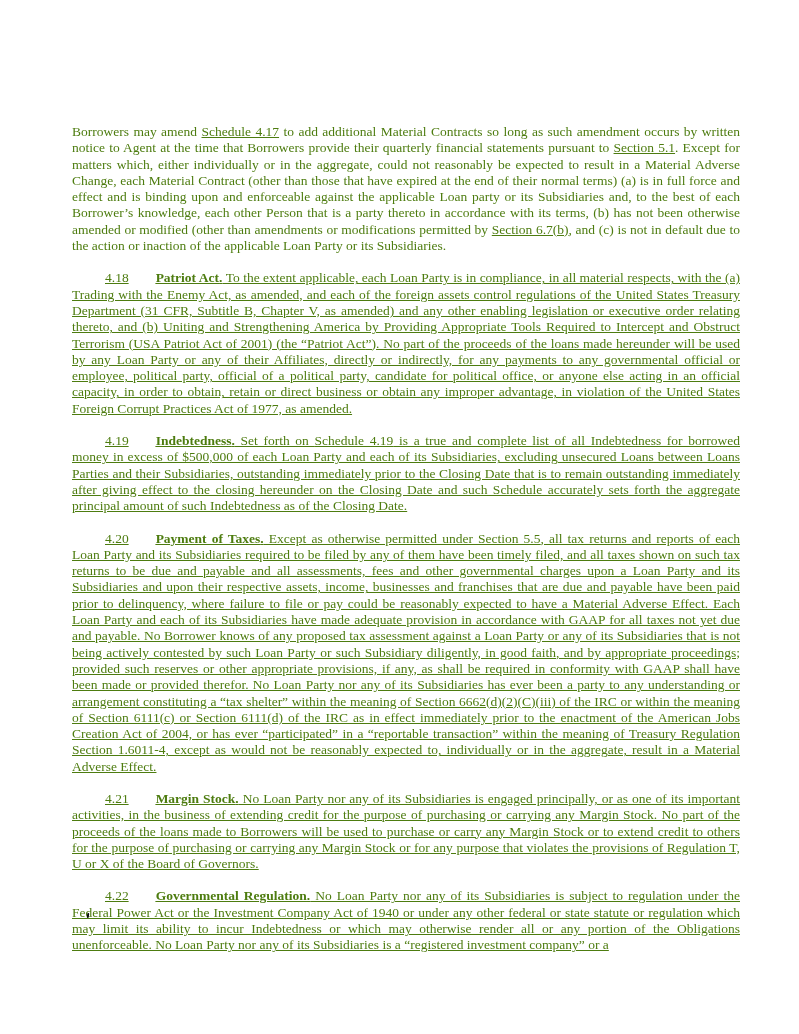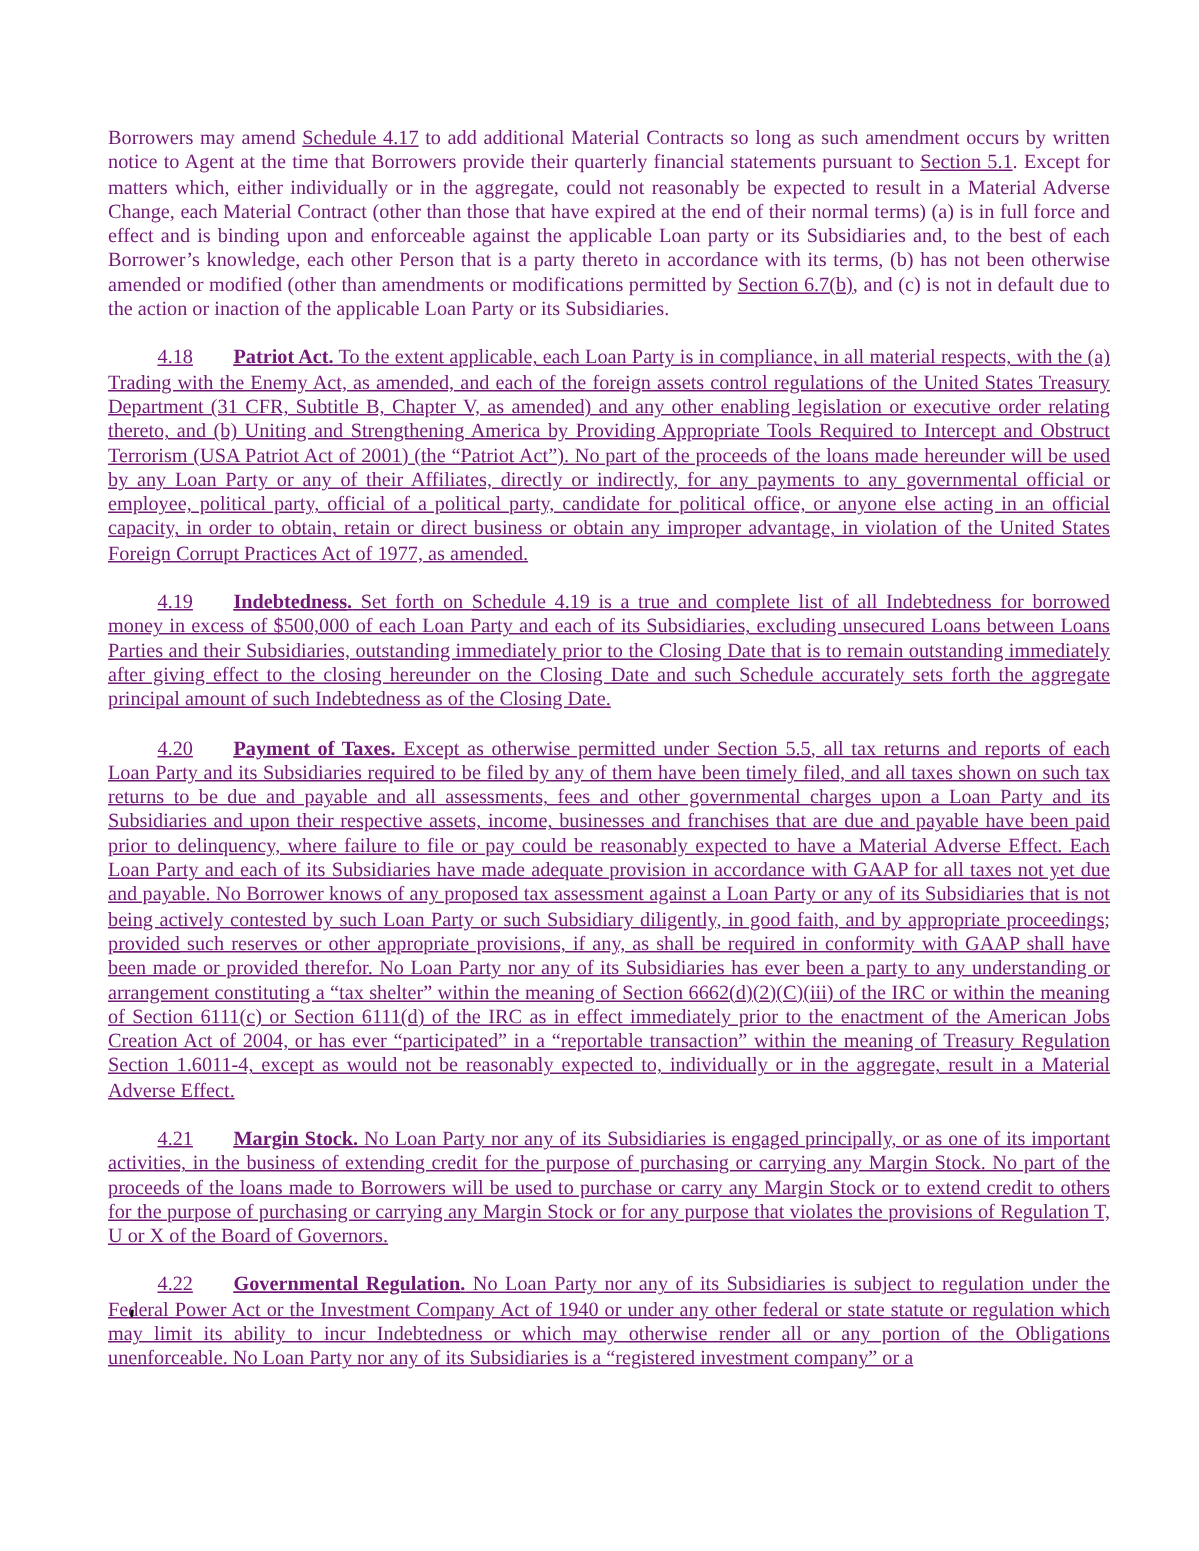--- a/index.html
+++ b/index.html
@@ -5,25 +5,26 @@
   html, body {
     margin: 0;
     padding: 0;
     background: #ffffff;
   }
   .page {
     position: relative;
     width: 799px;
     height: 940px;
     background: #ffffff;
-    color: #701a75;
+    color: #4d7c0f;
     font-family: "Liberation Serif", "DejaVu Serif", serif;
     font-size: 13.5px;
     line-height: 16.3px;
     overflow: hidden;
+    margin-top: 40px;
   }
   .doc-body {
     position: absolute;
     left: 72px;
     top: 84px;
     width: 668px;
     text-align: justify;
   }
   p.para {
     margin: 0 0 16px 0;

